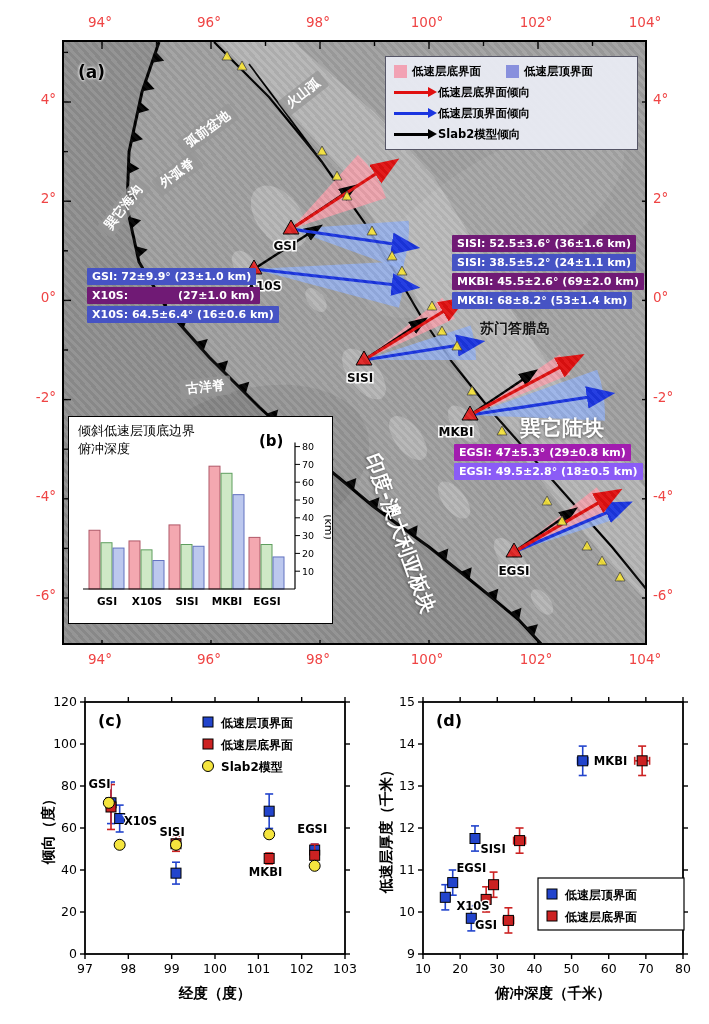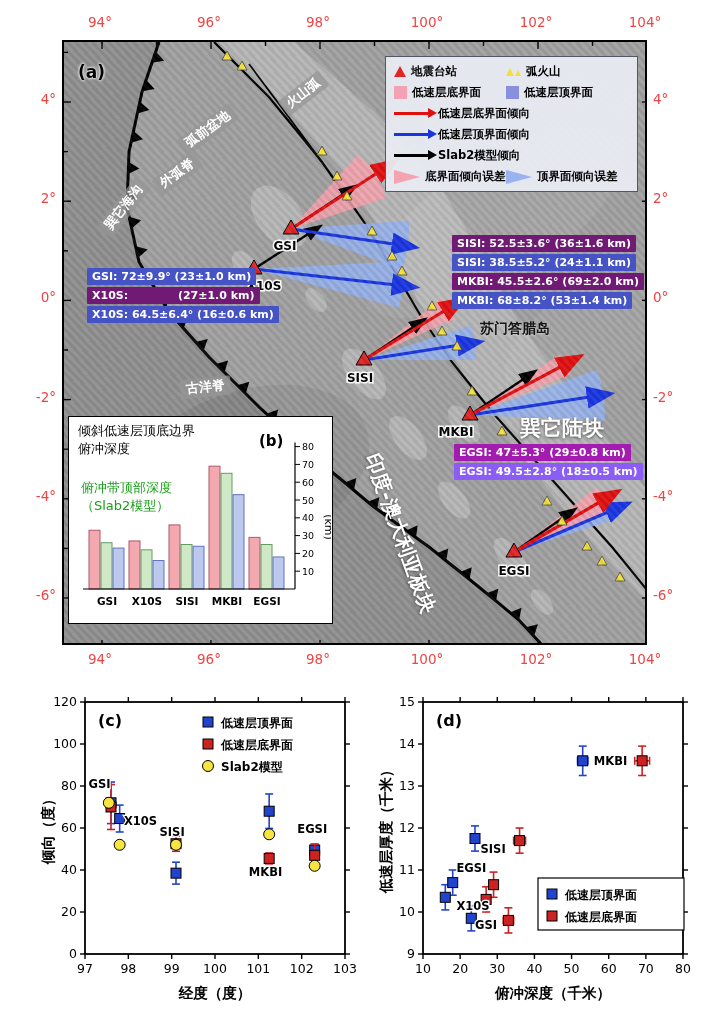--- a/index.html
+++ b/index.html
@@ -239,62 +239,39 @@
     <div class="geo-chip" style="left:88px;top:122px;transform:rotate(-36deg)">外弧脊</div>
     <div class="geo-chip" style="left:28px;top:156px;transform:rotate(-52deg)">巽它海沟</div>
     <div class="geo-chip" style="left:116px;top:336px;transform:rotate(-6deg)">古洋脊</div>
     <div class="geo-text dark" style="left:416px;top:278px;font-size:14px">苏门答腊岛</div>
     <div class="geo-text" style="left:456px;top:372px;font-size:21px">巽它陆块</div>
     <div class="geo-text" style="left:252px;top:478px;font-size:20px;transform:rotate(70deg)">印度-澳大利亚板块</div>
 
     <div class="map-legend">
       <div class="lg-row">
         <span class="lg-col w1">
-          <span class="tri"></span>
-          <span>地震台站</span>
-        </span>
-        <span class="lg-col grow">
-          <span class="volc-pair">
-              <span class="tri small"></span>
-              <span class="tri tiny"></span>
-            </span>
-          <span>弧火山</span>
-        </span>
-      </div>
-      <div class="lg-row">
-        <span class="lg-col w1">
           <span class="sq pink"></span>
           <span>低速层底界面</span>
         </span>
         <span class="lg-col grow">
           <span class="sq bluep"></span>
           <span>低速层顶界面</span>
         </span>
       </div>
       <div class="lg-row">
         <span class="arrowline aw-red"></span>
         <span>低速层底界面倾向</span>
       </div>
       <div class="lg-row">
         <span class="arrowline aw-blue"></span>
         <span>低速层顶界面倾向</span>
       </div>
       <div class="lg-row">
         <span class="arrowline aw-black"></span>
         <span>Slab2模型倾向</span>
-      </div>
-      <div class="lg-row">
-        <span class="lg-col w1">
-          <span class="wedgesym"></span>
-          <span>底界面倾向误差</span>
-        </span>
-        <span class="lg-col grow">
-          <span class="wedgesym blue"></span>
-          <span>顶界面倾向误差</span>
-        </span>
       </div>
     </div>
 
     <div class="info-group" id="info-nw" style="left:23px;top:226px">
         <div class="info-row k-top">GSI: 72±9.9° (23±1.0 km)</div>
         <div class="info-row k-bottom">X10S:             (27±1.0 km)</div>
         <div class="info-row k-top">X10S: 64.5±6.4° (16±0.6 km)</div>
       </div>
     <div class="info-group" id="info-ne" style="left:388px;top:193px">
         <div class="info-row k-bottom">SISI: 52.5±3.6° (36±1.6 km)</div>
@@ -351,24 +328,20 @@
             <line x1="226" y1="29.599999999999994" x2="231" y2="29.599999999999994" stroke="#000" stroke-width="1"></line>
             <text x="233" y="33.099999999999994" font-size="9.5" fill="#000">80</text>
             <text x="256" y="110" font-size="11" fill="#000" text-anchor="middle" transform="rotate(90 256 110)">(km)</text>
           </g>
         </svg>
       <div class="b-title">
         <div>倾斜低速层顶底边界</div>
         <div>俯冲深度</div>
       </div>
       <div class="b-letter">(b)</div>
-      <div class="b-green">
-        <div>俯冲带顶部深度</div>
-        <div>（Slab2模型）</div>
-      </div>
     </div>
   </div>
 
   <svg id="panel-c" width="340" height="336">
       <g>
         <rect x="45" y="14" width="260" height="252" fill="#fff" stroke="#000" stroke-width="1.8"></rect>
         <line x1="45" y1="266" x2="45" y2="271" stroke="#000" stroke-width="1.4"></line>
         <line x1="45" y1="14" x2="45" y2="9" stroke="#000" stroke-width="1.4"></line>
         <text x="45" y="285" text-anchor="middle" font-size="12.5">97</text>
         <line x1="88.33333333333333" y1="266" x2="88.33333333333333" y2="271" stroke="#000" stroke-width="1.4"></line>

